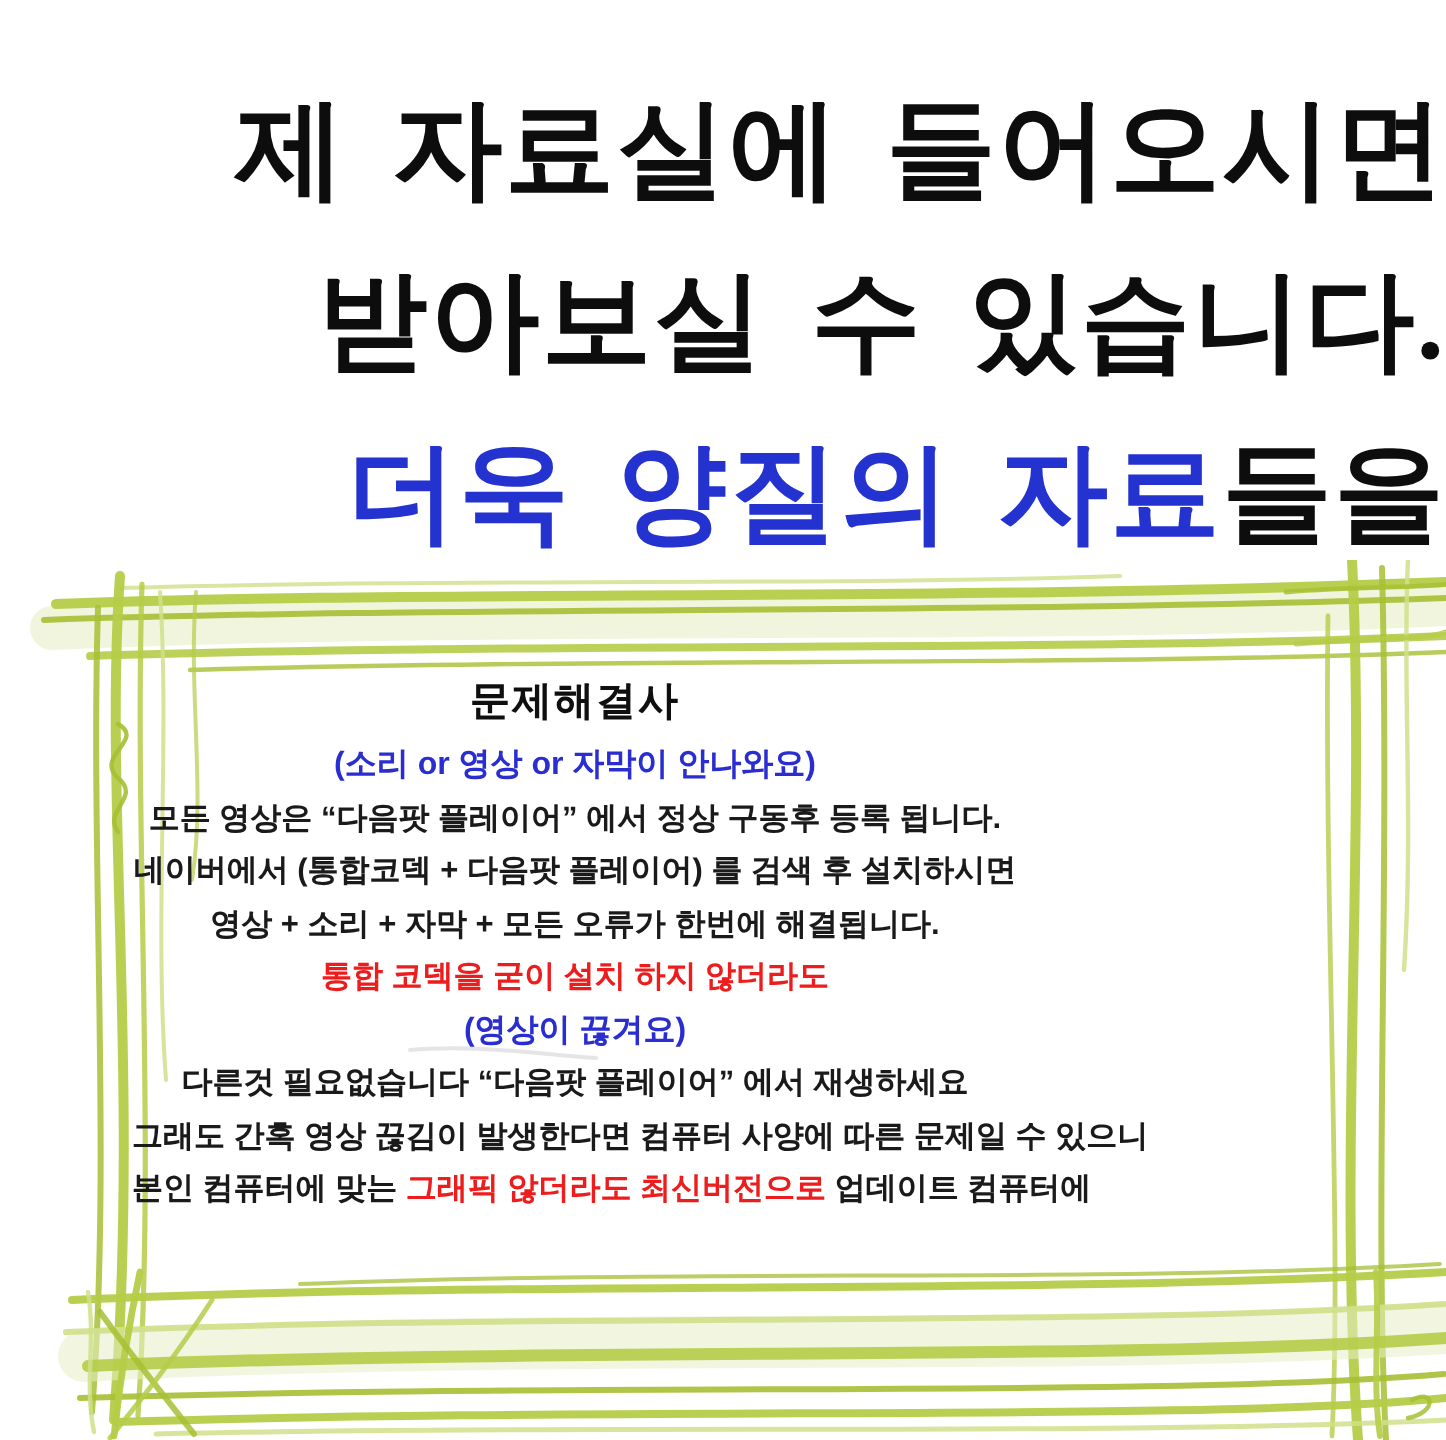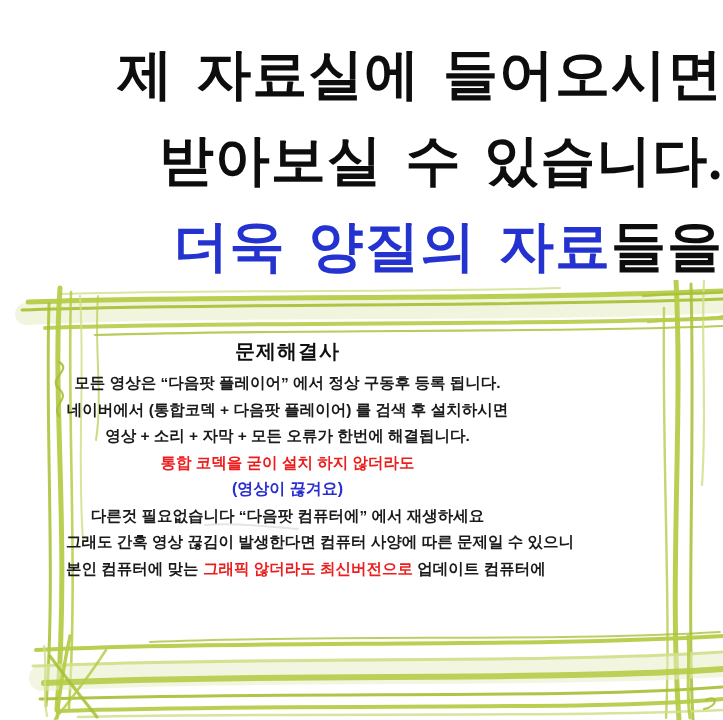--- a/index.html
+++ b/index.html
@@ -101,25 +101,26 @@
         <path class="s-dark" stroke-width="2.2" opacity="0.85" d="M706,420 C717,414 719,426 704,429"></path>
       </g>
       <g>
         <path class="s-smudge" stroke-width="2" opacity="0.8" d="M205,245 C235,242 270,247 298,249"></path>
       </g>
     </svg>
 
     <div class="content">
       <div class="notice-title">문제해결사</div>
 
+      <div class="heading heading-first">(소리 or 영상 or 자막이 안나와요)</div>
       <div class="line">모든 영상은  “다음팟 플레이어”  에서 정상 구동후 등록 됩니다.</div>
       <div class="line">네이버에서 (통합코덱 + 다음팟 플레이어) 를 검색 후 설치하시면</div>
       <div class="line">영상 + 소리 + 자막 + 모든 오류가 한번에 해결됩니다.</div>
       <div class="line red">통합 코덱을 굳이 설치 하지 않더라도</div>
 
       <div class="heading heading-gap">(영상이 끊겨요)</div>
-      <div class="line">다른것 필요없습니다  “다음팟 컴퓨터에” 에서 재생하세요</div>
+      <div class="line">다른것 필요없습니다  “다음팟 플레이어” 에서 재생하세요</div>
       <div class="line">그래도 간혹 영상 끊김이 발생한다면 컴퓨터 사양에 따른 문제일 수 있으니</div>
       <div class="line"><span>본인 컴퓨터에 맞는 </span><span class="red">그래픽 않더라도 최신버전으로</span><span> 업데이트 컴퓨터에</span></div>
     </div>
 
   </div>
 </div>
 
 </body></html>

